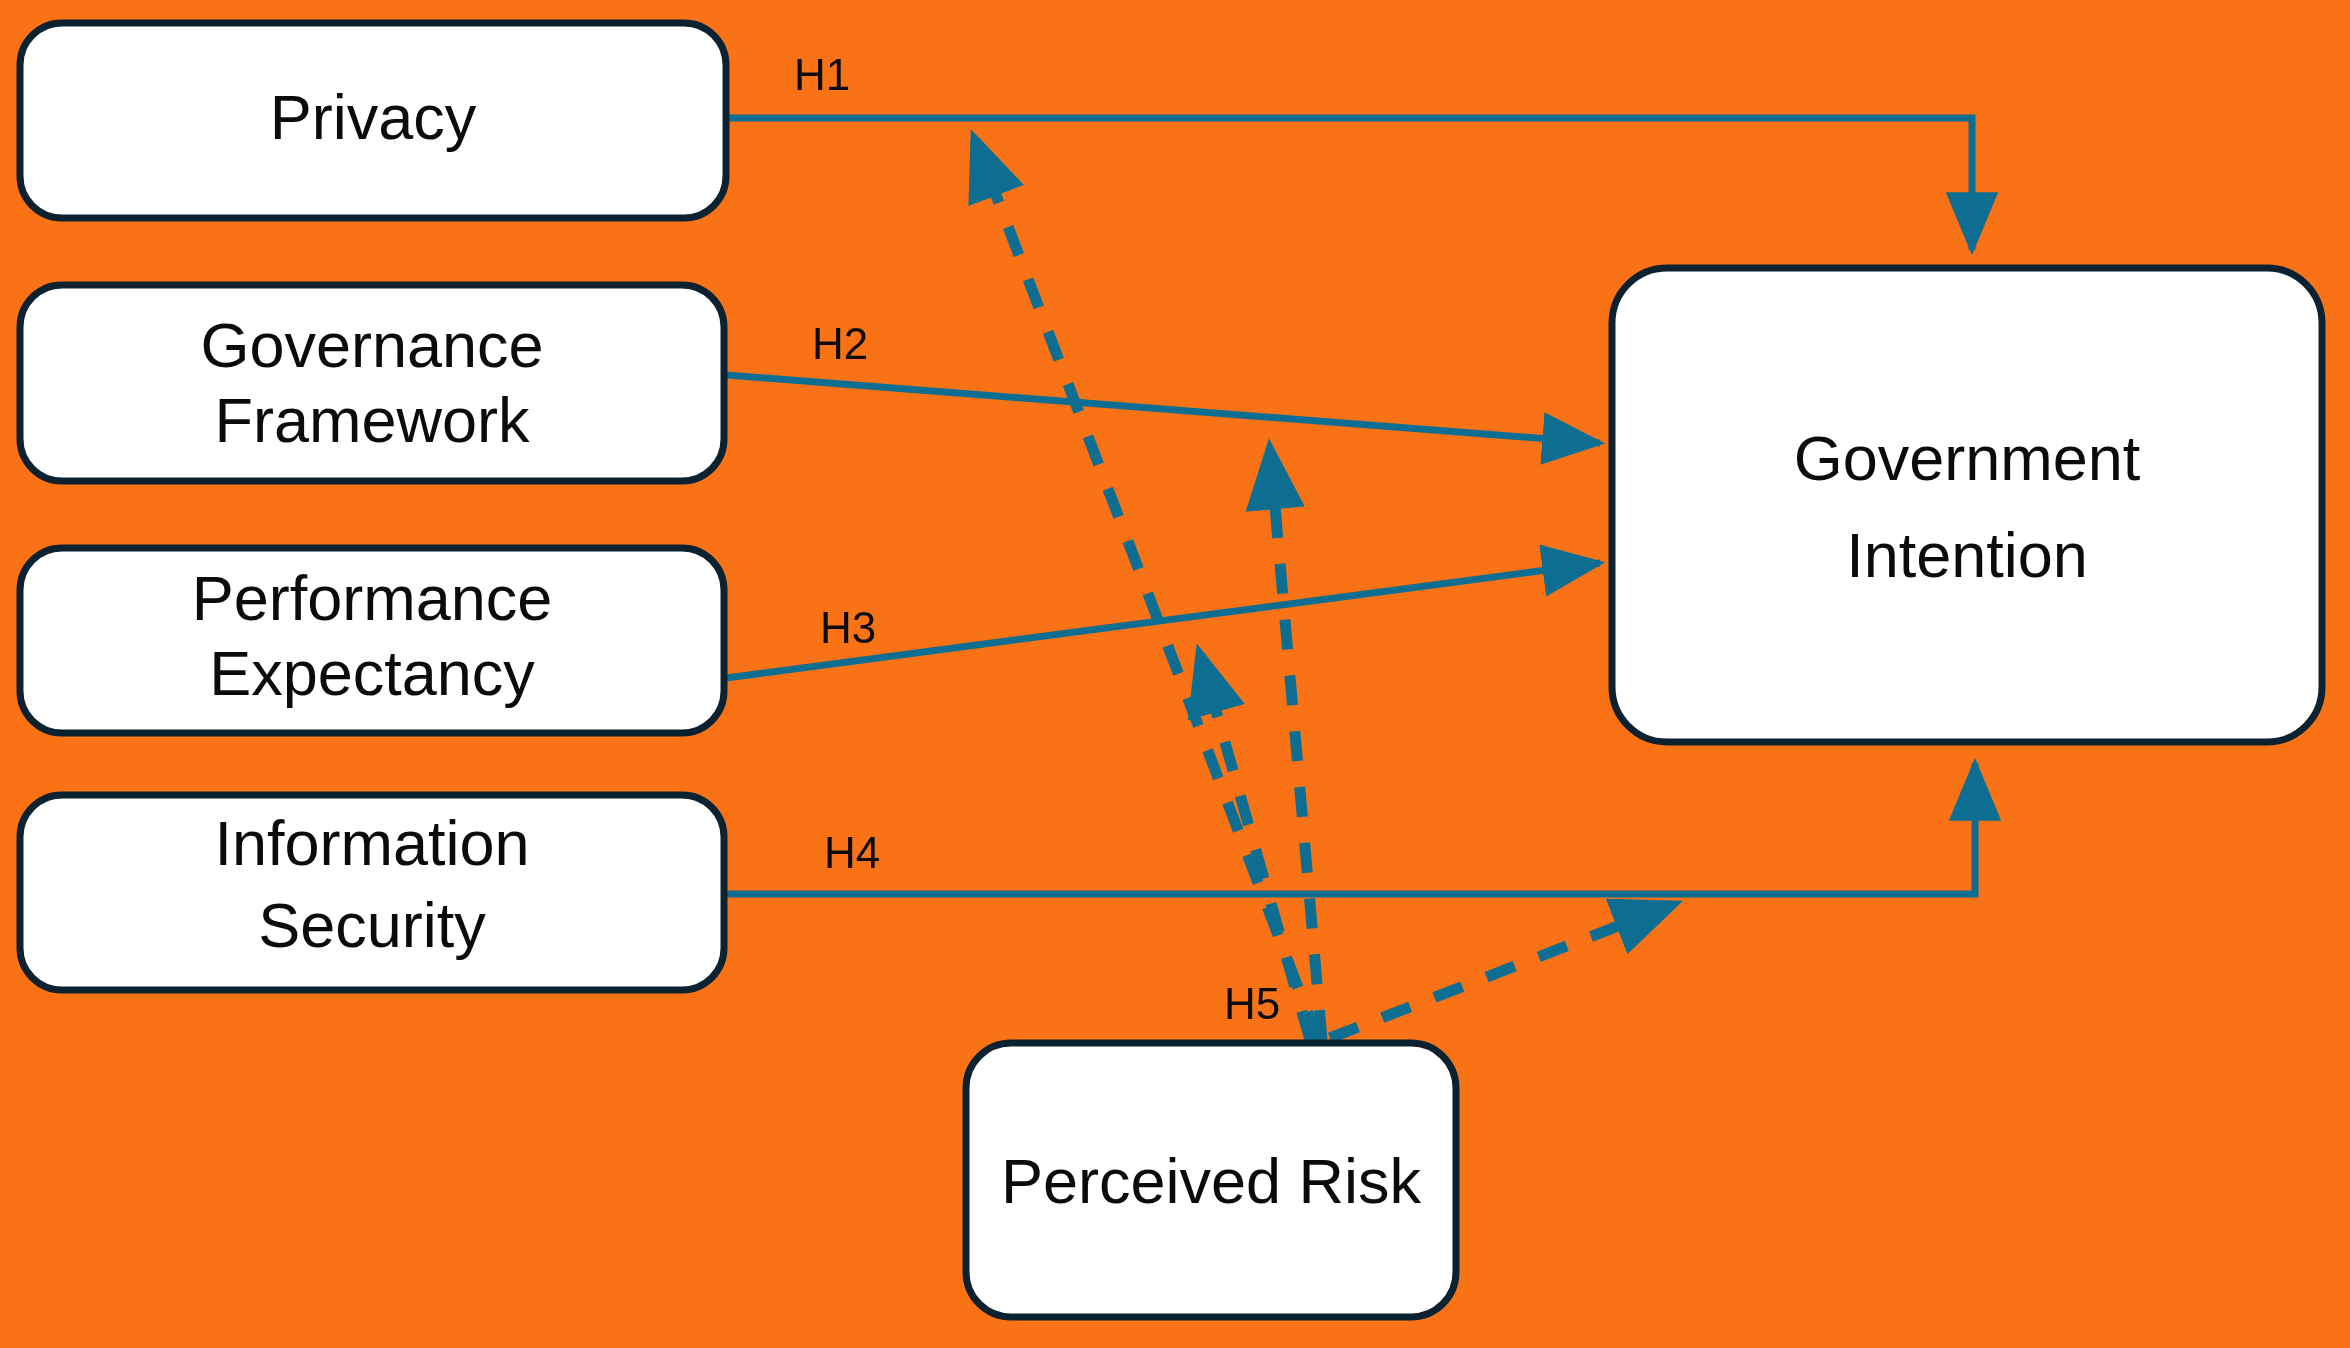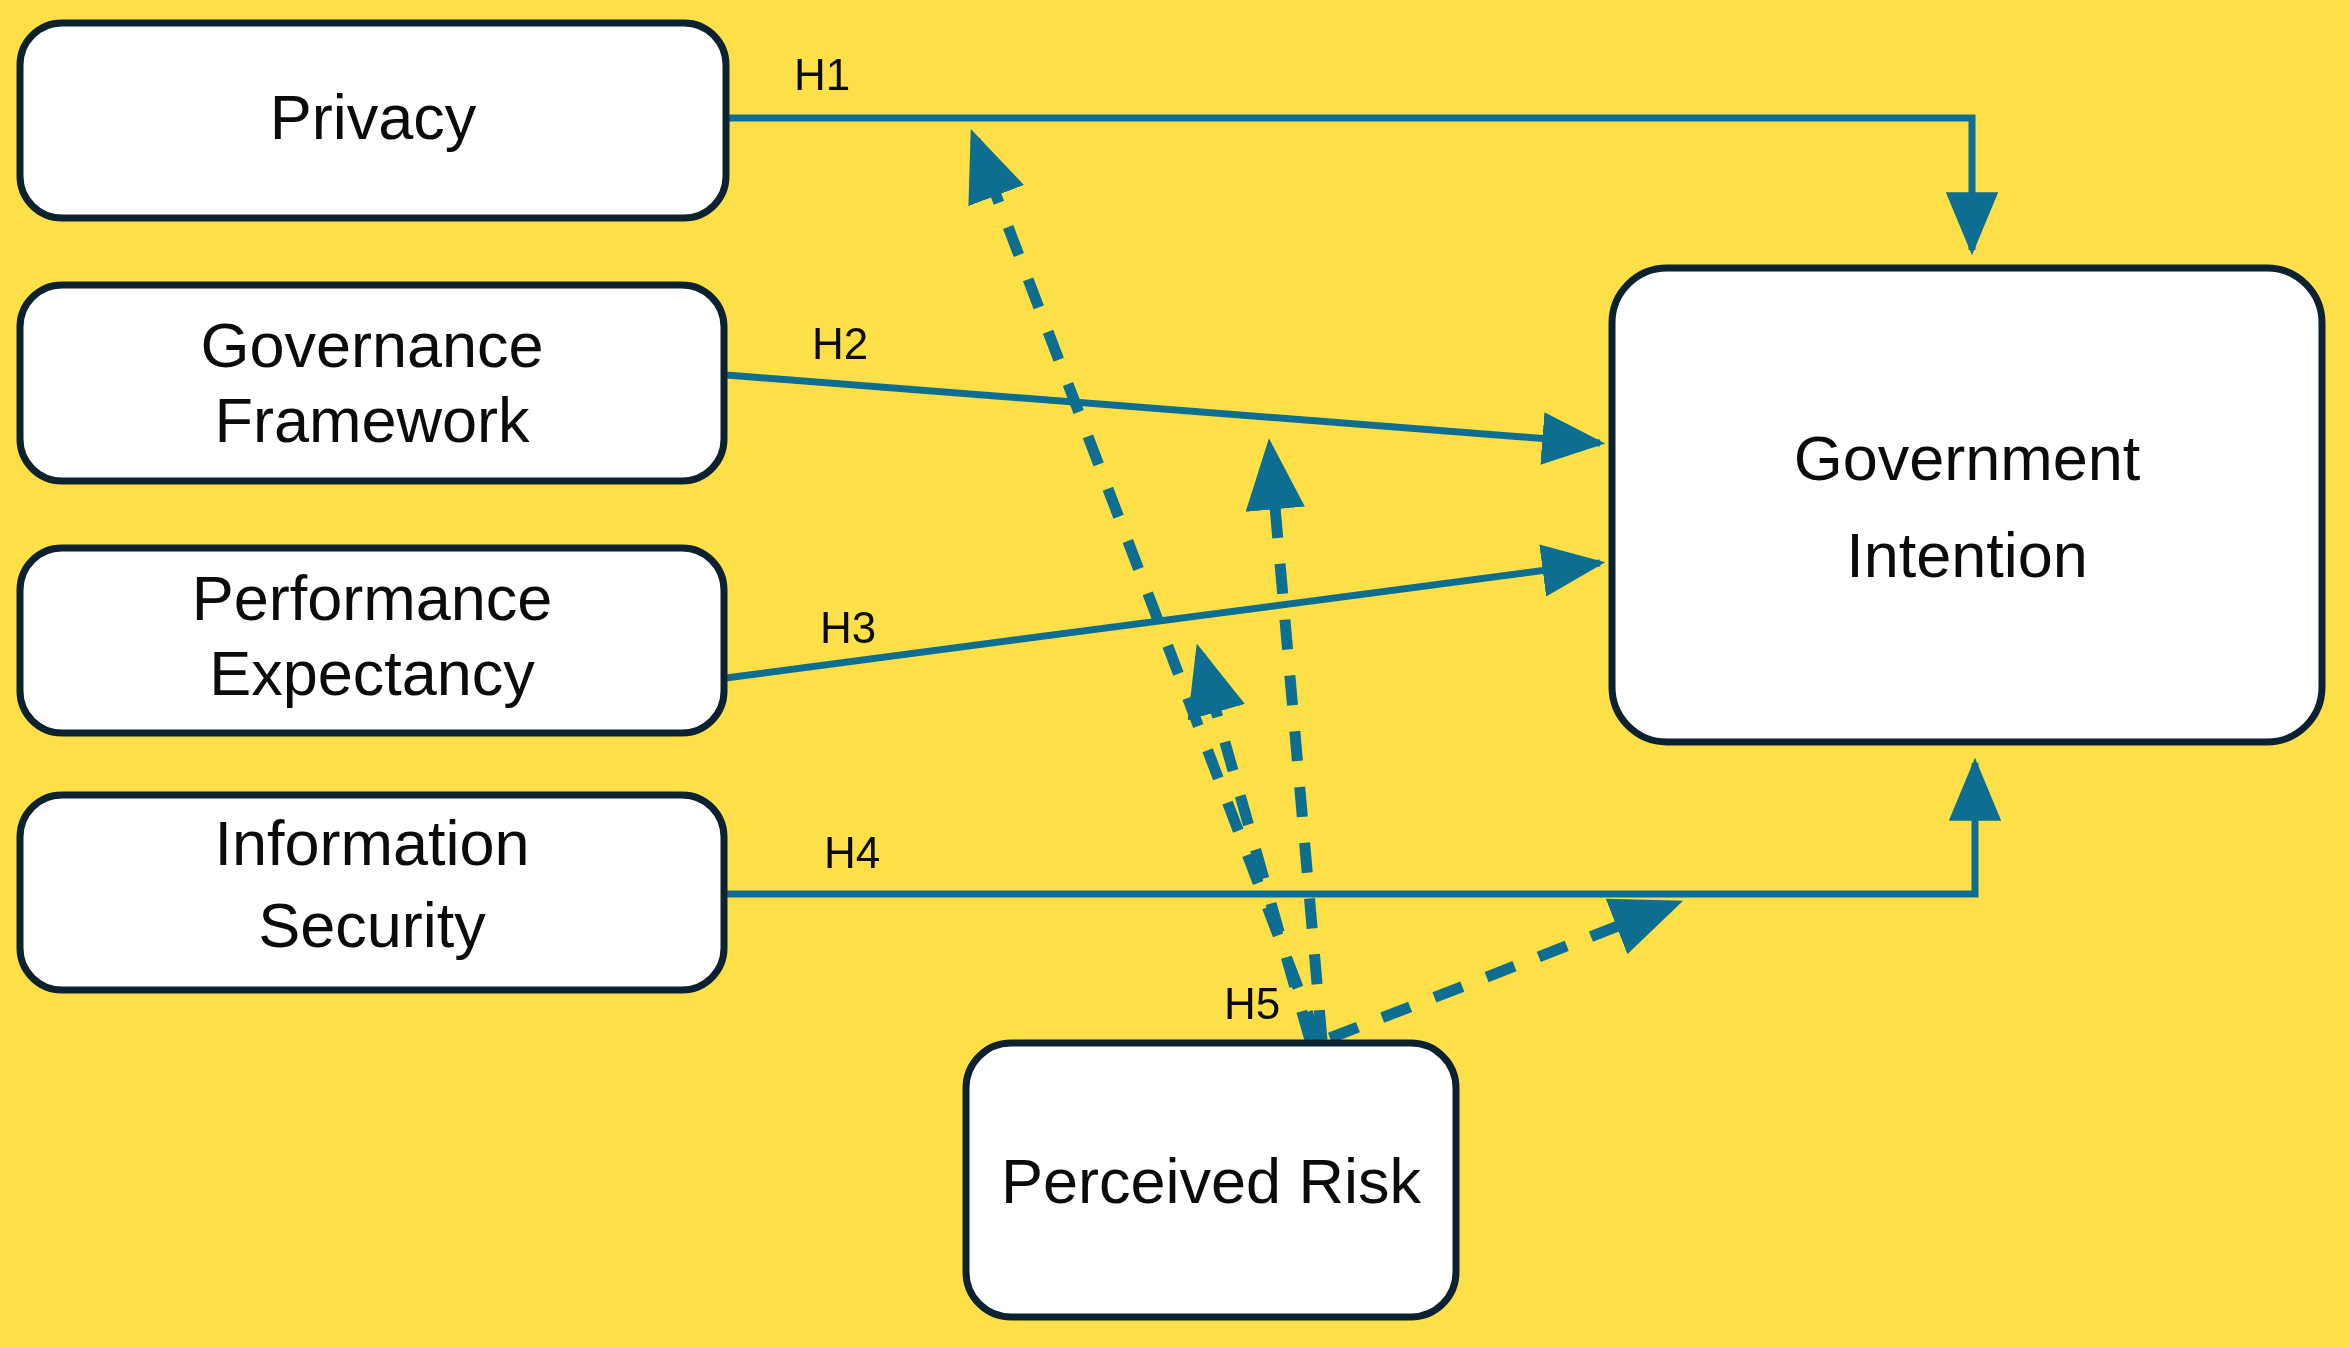--- a/index.html
+++ b/index.html
@@ -7,21 +7,21 @@
     padding: 0;
     background: #ffffff;
   }
   body {
     font-family: "Liberation Sans", sans-serif;
   }
   #canvas {
     position: relative;
     width: 2350px;
     height: 1348px;
-    background: #fde047;
+    background: #f97316;
     overflow: hidden;
   }
   #diagram-svg {
     position: absolute;
     left: 0;
     top: 0;
     width: 2350px;
     height: 1348px;
   }
   .node-box {

